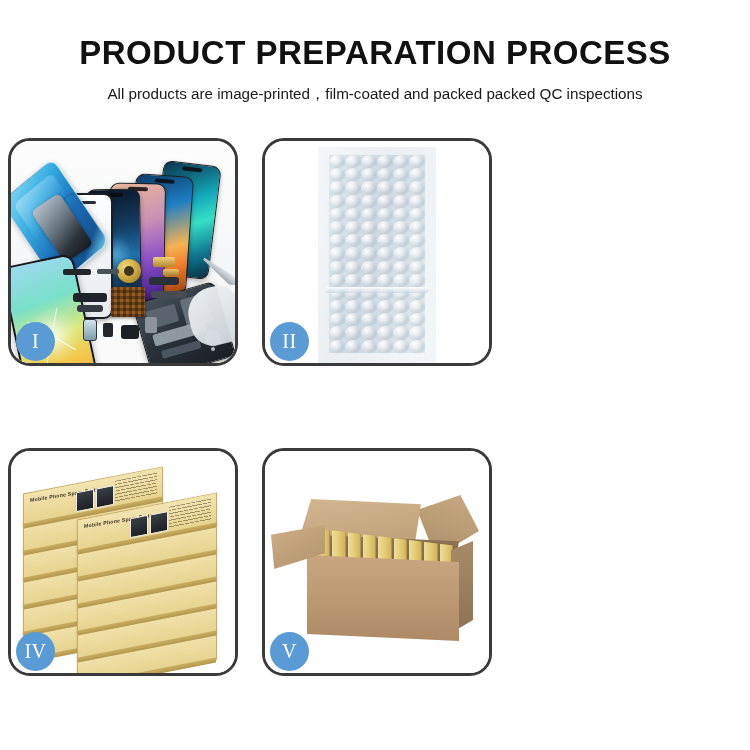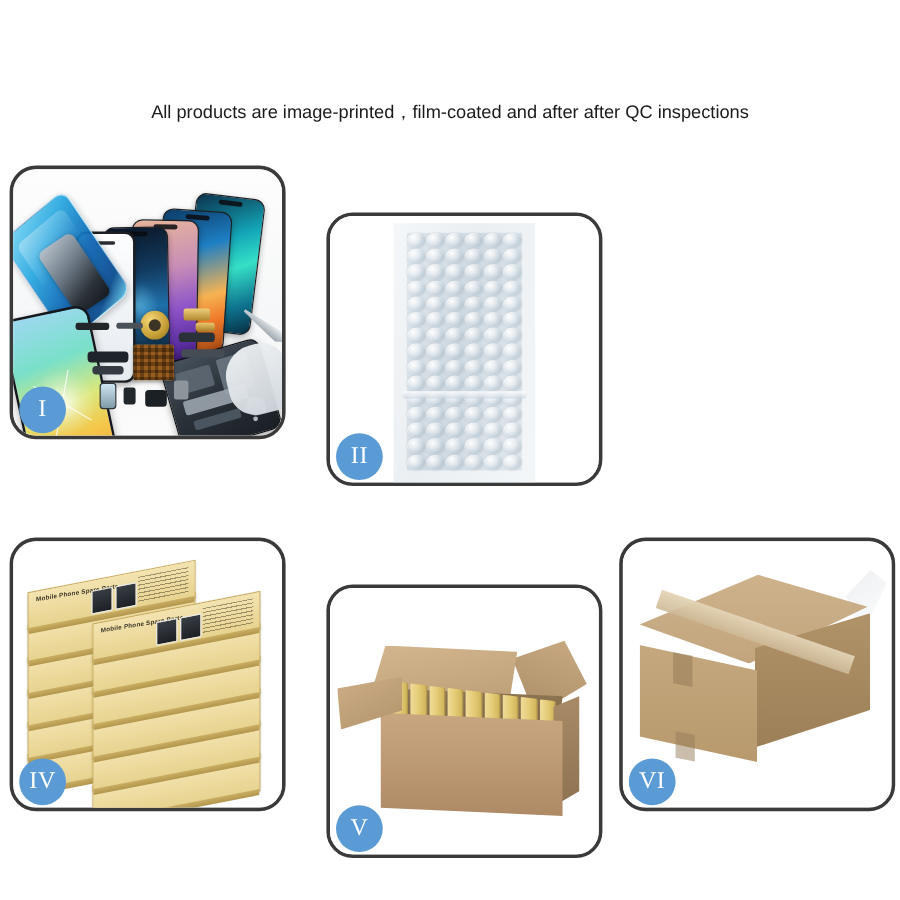--- a/index.html
+++ b/index.html
@@ -56,21 +56,21 @@
     position: absolute;
     width: 230px;
     height: 228px;
     border: 3px solid #3a3a3a;
     border-radius: 22px;
     background: #ffffff;
     box-sizing: border-box;
     overflow: hidden;
   }
   .panel.c0 { left: 0px; }
-  .panel.c1 { left: 264px; margin-top: 39px; }
+  .panel.c1 { left: 254px; }
   .panel.c2 { left: 508px; }
   .panel.r0 { top: 0px; }
   .panel.r1 { top: 310px; }
 
   .stage {
     position: absolute;
     inset: 0;
     overflow: hidden;
   }
 
@@ -457,21 +457,22 @@
   .c6-shadow {
     position:absolute; left:186px; top:24px; width:34px; height:54px;
     background: linear-gradient(140deg,rgba(235,238,240,0.95),rgba(250,250,250,0.2));
     clip-path: polygon(0 40%, 60% 0, 100% 20%, 40% 100%);
   }
 </style>
 </head>
 <body>
 
 <div class="header">
-  <div class="subtitle">All products are image-printed，film-coated and after after QC inspections</div>
+  <div class="title">PRODUCT PREPARATION PROCESS</div>
+  <div class="subtitle">All products are image-printed，film-coated and packed packed QC inspections</div>
 </div>
 
 <div class="grid">
 
   <div class="panel r0 c0">
     <div class="stage">
       <div class="p1-bg"></div>
 
       <div class="phone ph-e">
           <span class="ph-notch"></span>
@@ -709,27 +710,14 @@
           <i></i>
           <i></i>
         </div>
       <div class="c5-right"></div>
       <div class="c5-body"></div>
       <div class="c5-flapL"></div>
     </div>
     <div class="badge">V</div>
   </div>
 
-  <div class="panel r1 c2">
-    <div class="stage">
-      <div class="p6-bg"></div>
-      <div class="c6-shadow"></div>
-      <div class="c6-top"></div>
-      <div class="c6-side"></div>
-      <div class="c6-front"></div>
-      <div class="c6-tape"></div>
-      <div class="c6-tabA"></div>
-      <div class="c6-tabB"></div>
-    </div>
-    <div class="badge">VI</div>
-  </div>
 
 </div>
 
 </body></html>

